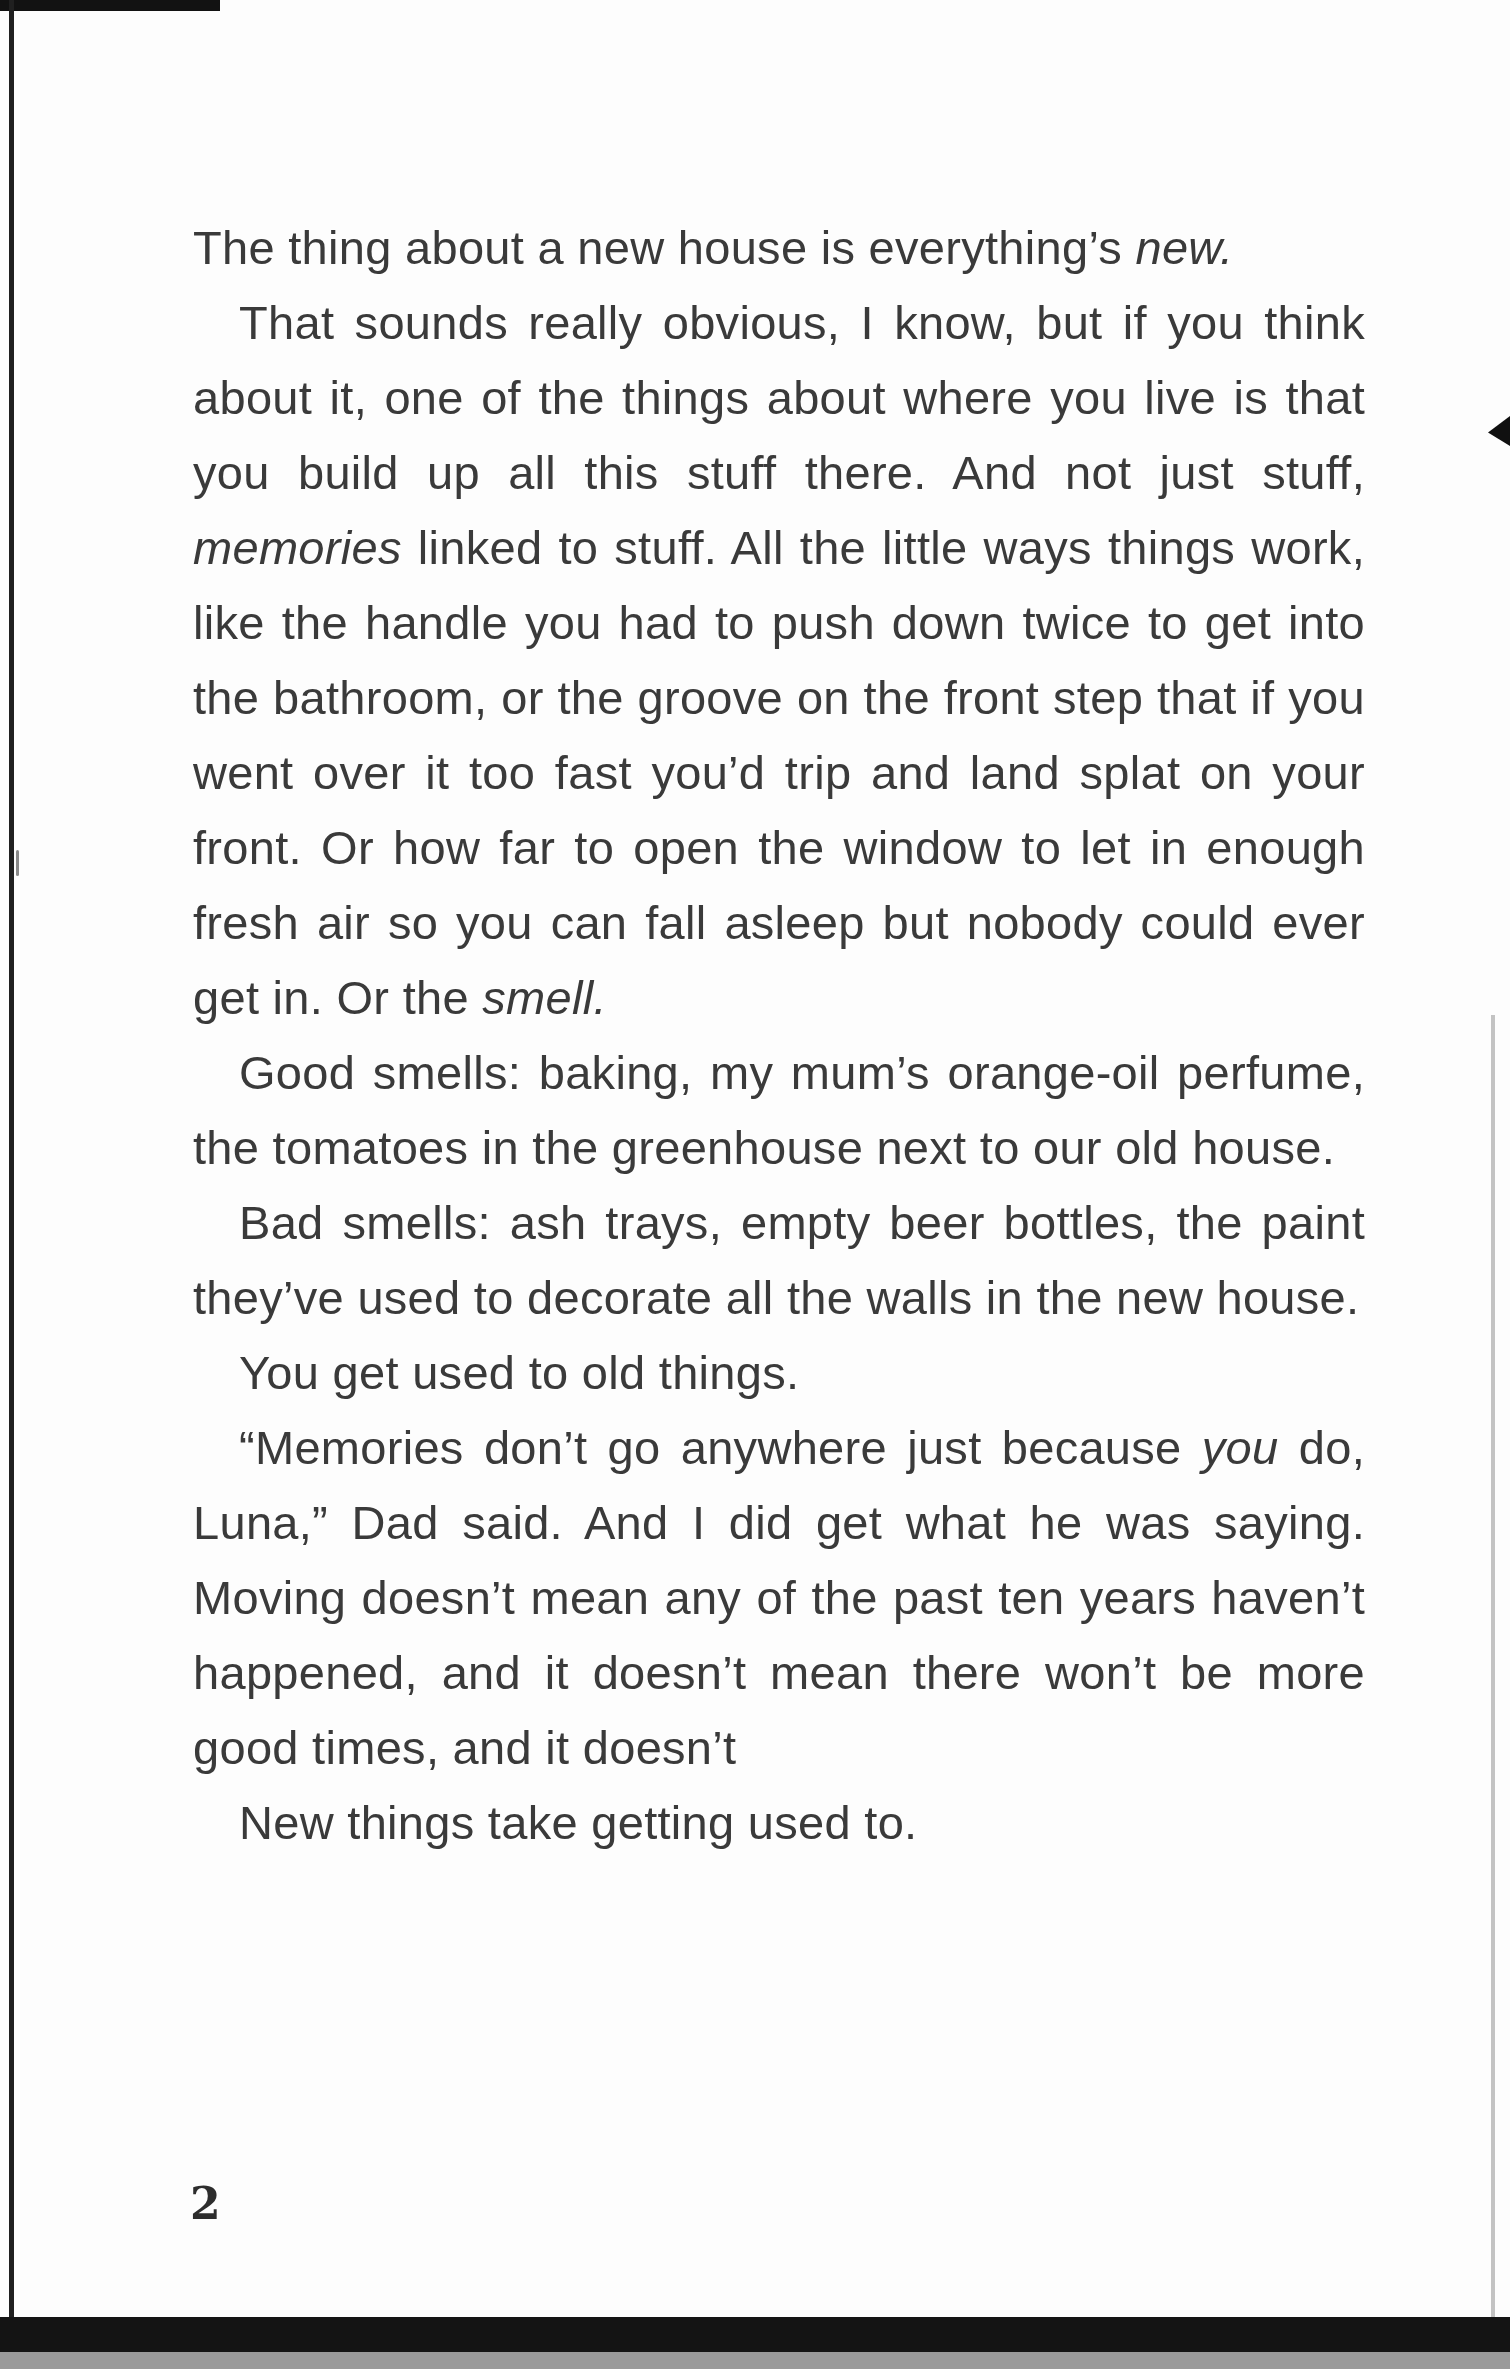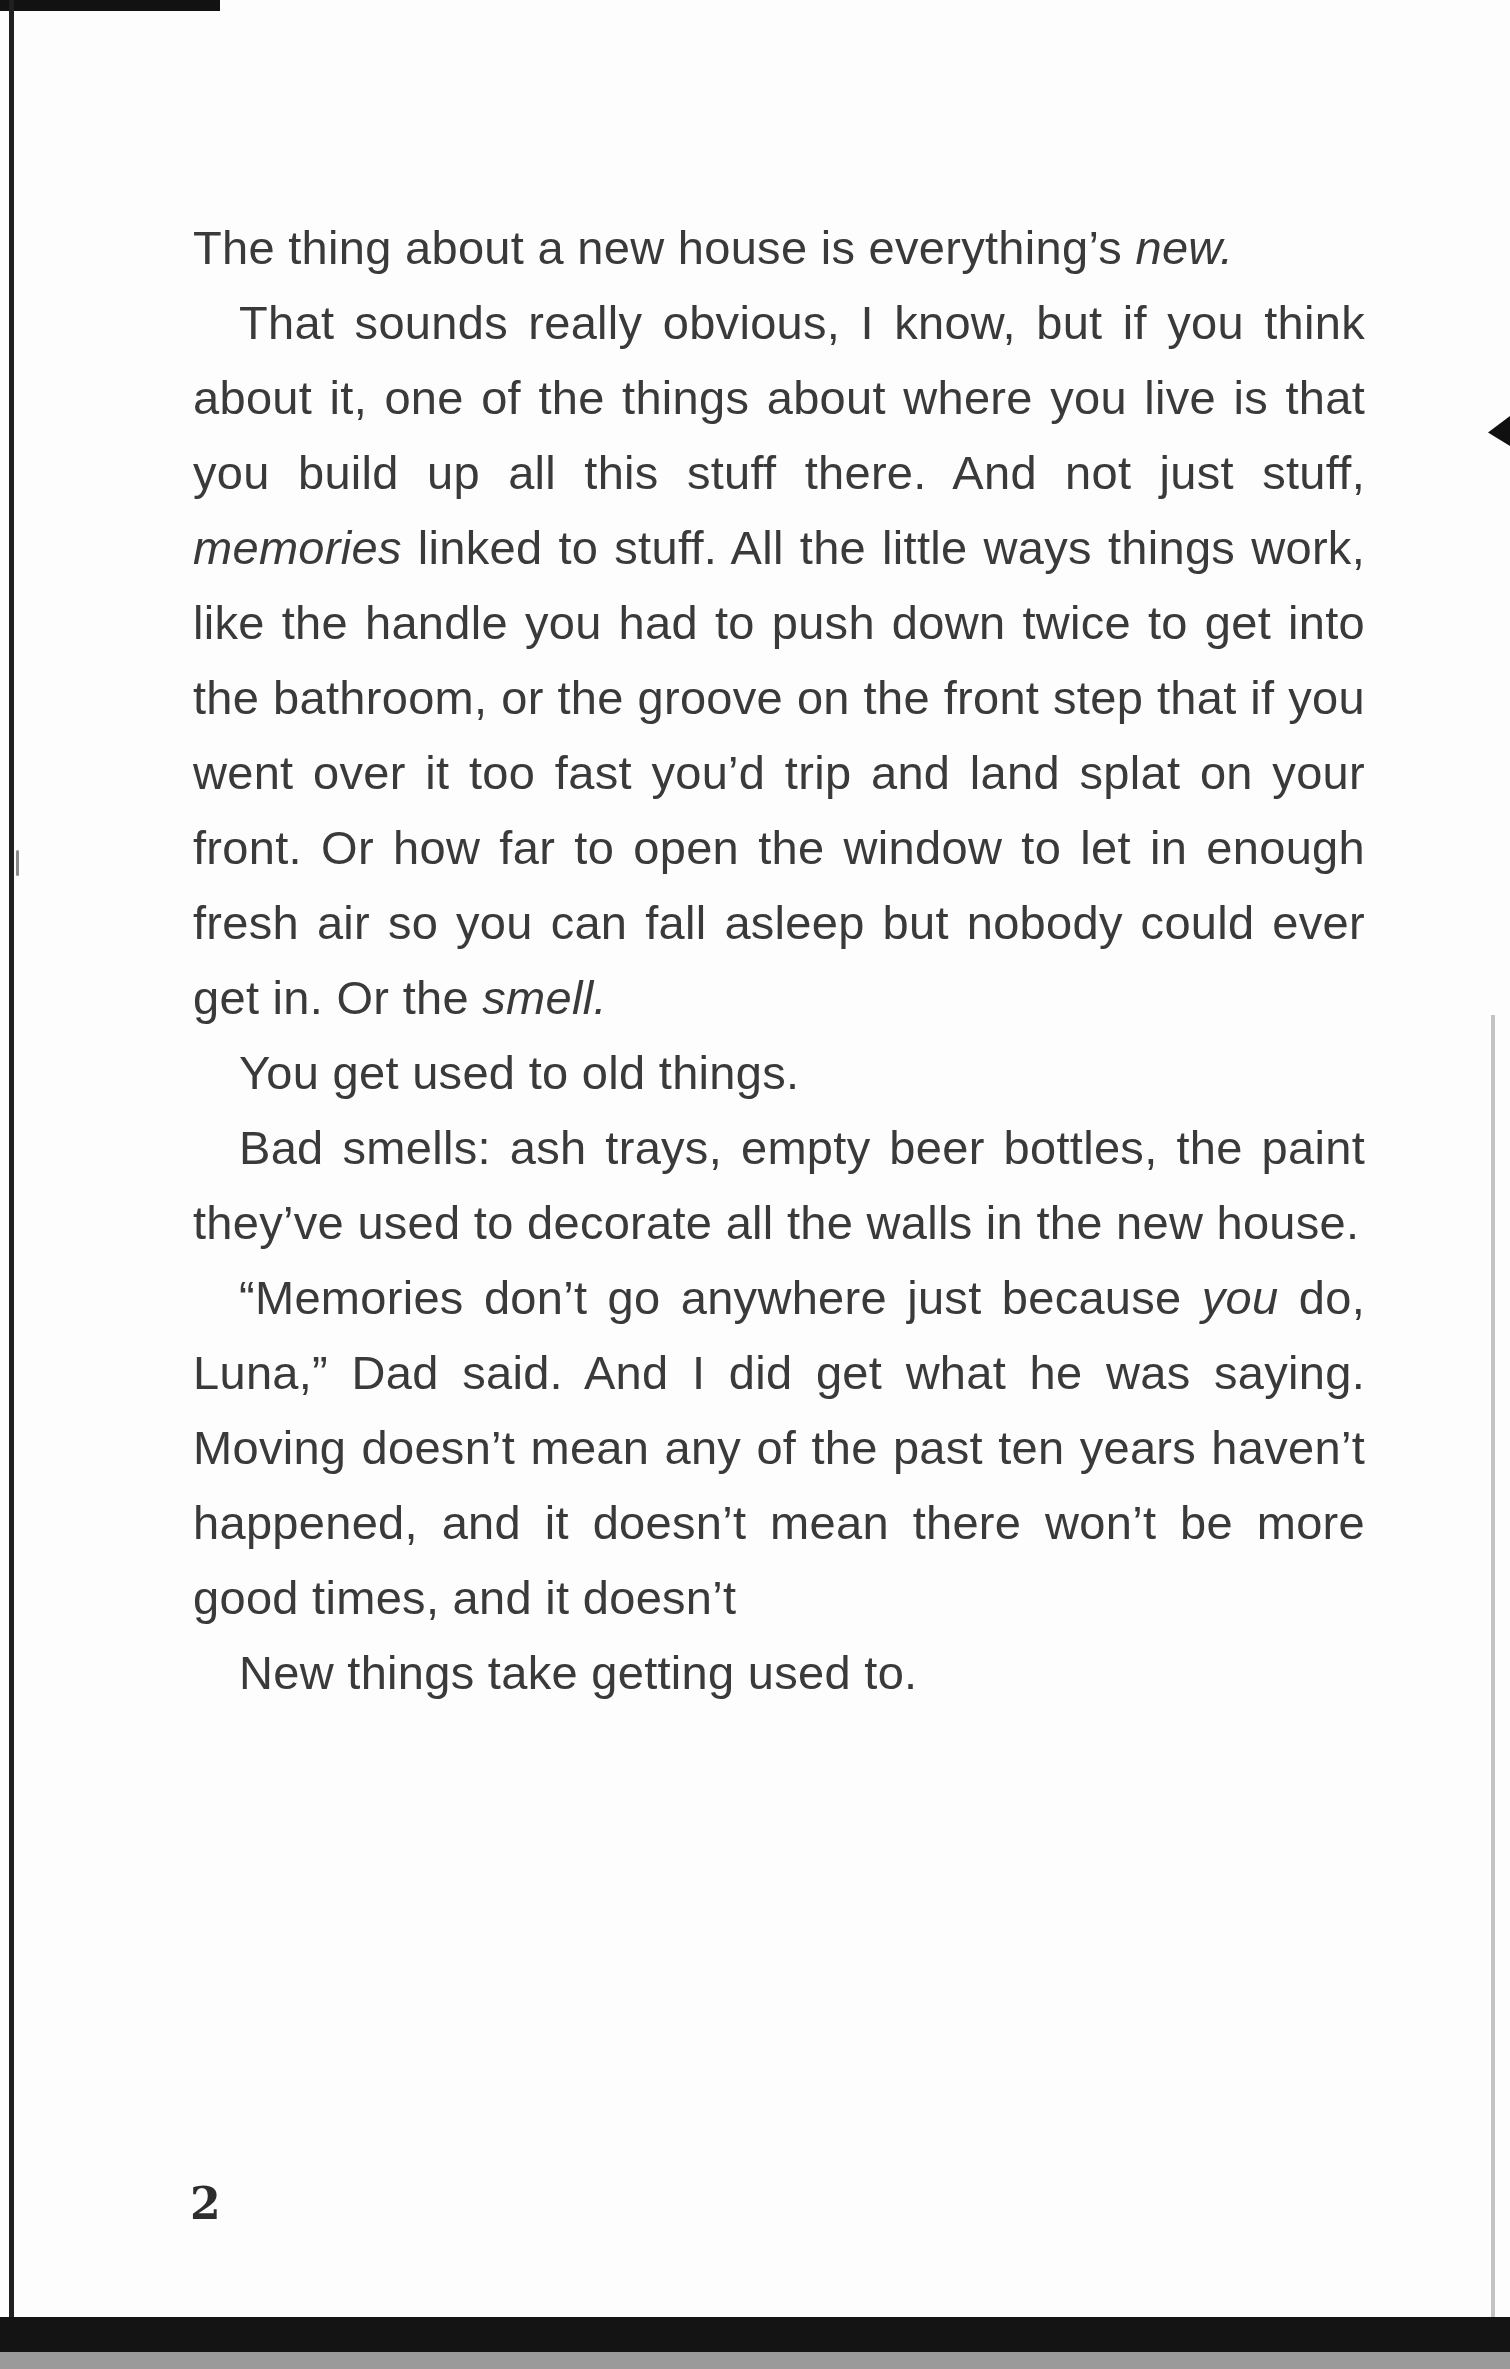--- a/index.html
+++ b/index.html
@@ -76,21 +76,22 @@
   <div class="edge-left"></div>
   <div class="edge-bottom-dark"></div>
   <div class="edge-bottom-light"></div>
   <div class="edge-right"></div>
   <div class="artifact-wedge"></div>
   <div class="artifact-left-tick"></div>
 
   <div class="text-block">
     <p class="para"><span>The thing about a new house is everything’s </span><span class="italic">new.</span></p>
     <p class="para indent"><span>That sounds really obvious, I know, but if you think about it, one of the things about where you live is that you build up all this stuff there. And not just stuff, </span><span class="italic">memories</span><span> linked to stuff. All the little ways things work, like the handle you had to push down twice to get into the bathroom, or the groove on the front step that if you went over it too fast you’d trip and land splat on your front. Or how far to open the window to let in enough fresh air so you can fall asleep but nobody could ever get in. Or the </span><span class="italic">smell.</span></p>
+    <p class="para indent"><span>Good smells: baking, my mum’s orange-oil perfume, the tomatoes in the greenhouse next to our old house.</span></p>
+    <p class="para indent"><span>Bad smells: ash trays, empty beer bottles, the paint they’ve used to decorate all the walls in the new house.</span></p>
     <p class="para indent"><span>You get used to old things.</span></p>
-    <p class="para indent"><span>Bad smells: ash trays, empty beer bottles, the paint they’ve used to decorate all the walls in the new house.</span></p>
     <p class="para indent"><span>“Memories don’t go anywhere just because </span><span class="italic">you</span><span> do, Luna,” Dad said. And I did get what he was saying. Moving doesn’t mean any of the past ten years haven’t happened, and it doesn’t mean there won’t be more good times, and it doesn’t</span></p>
     <p class="para indent"><span>New things take getting used to.</span></p>
   </div>
 
   <div class="page-number">2</div>
 
 </div>
 
 </body></html>

